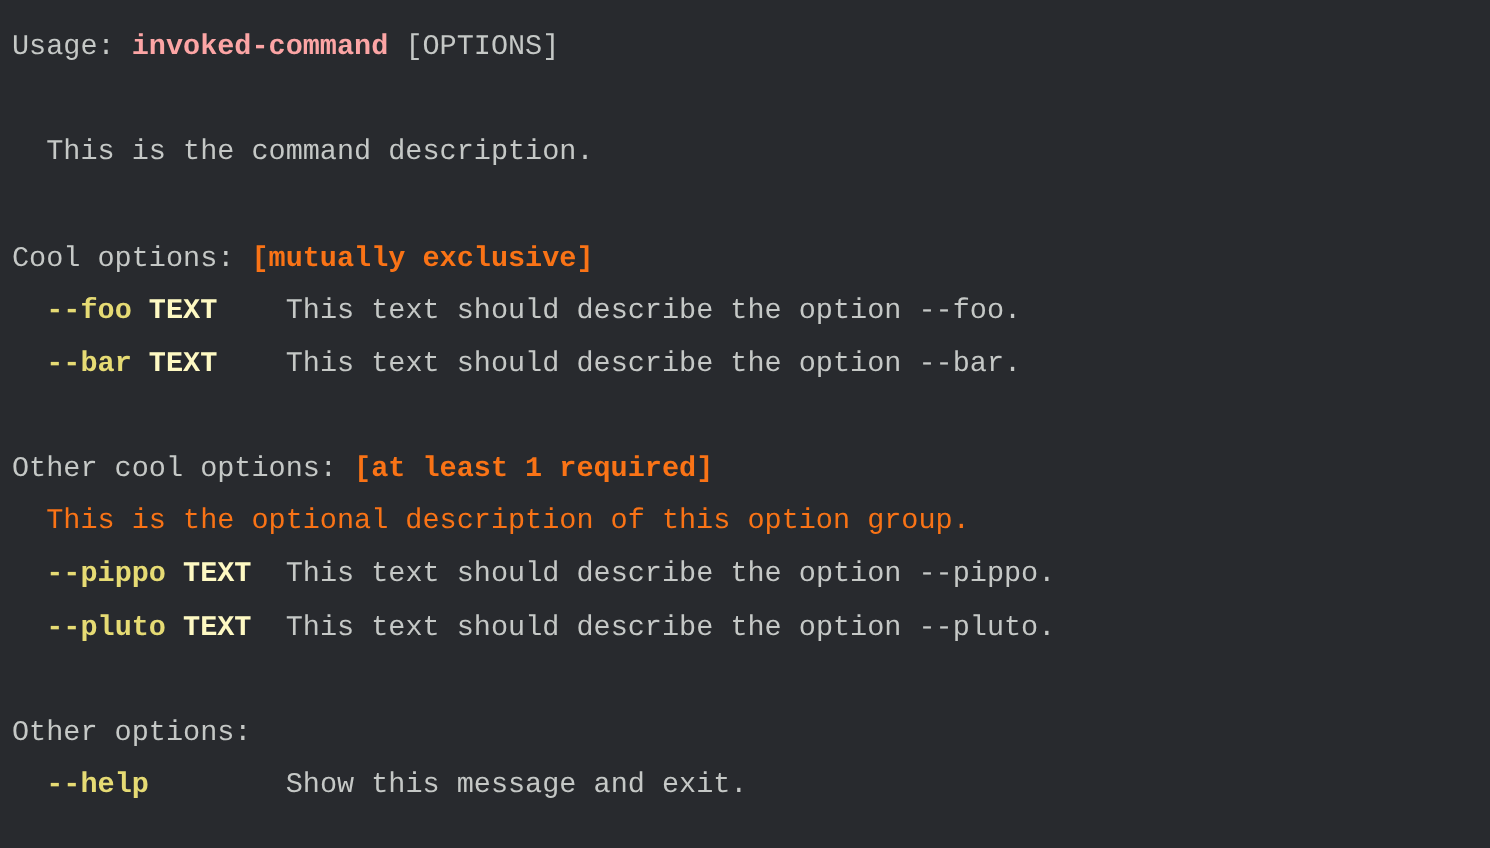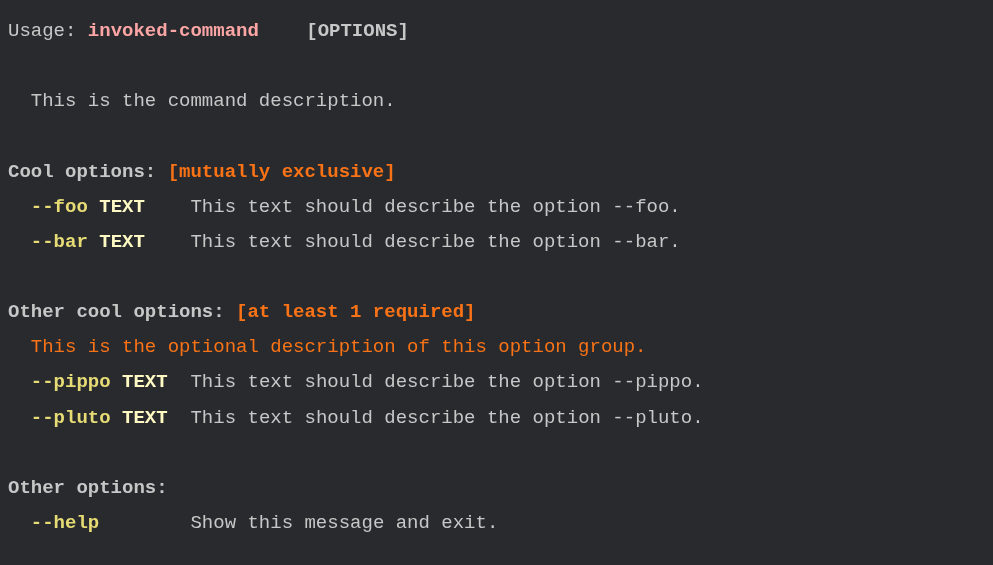--- a/index.html
+++ b/index.html
@@ -24,36 +24,35 @@
     .label {
       color: #c5c8c6;
       font-weight: normal;
     }
     .command-name {
       color: #fca5a5;
       font-weight: bold;
     }
     .options-bracket {
       color: #c5c8c6;
-      font-weight: bold;
-      margin-left: 36px;
+      font-weight: normal;
     }
     .description-line {
       white-space: pre;
       color: #c5c8c6;
     }
     .blank-line {
       height: 1.85em;
     }
     .section-header {
       white-space: pre;
     }
     .section-title {
       color: #c5c8c6;
-      font-weight: bold;
+      font-weight: normal;
     }
     .constraint {
       color: #f97316;
       font-weight: bold;
     }
     .group-description {
       white-space: pre;
       color: #f97316;
     }
     .option-line {

